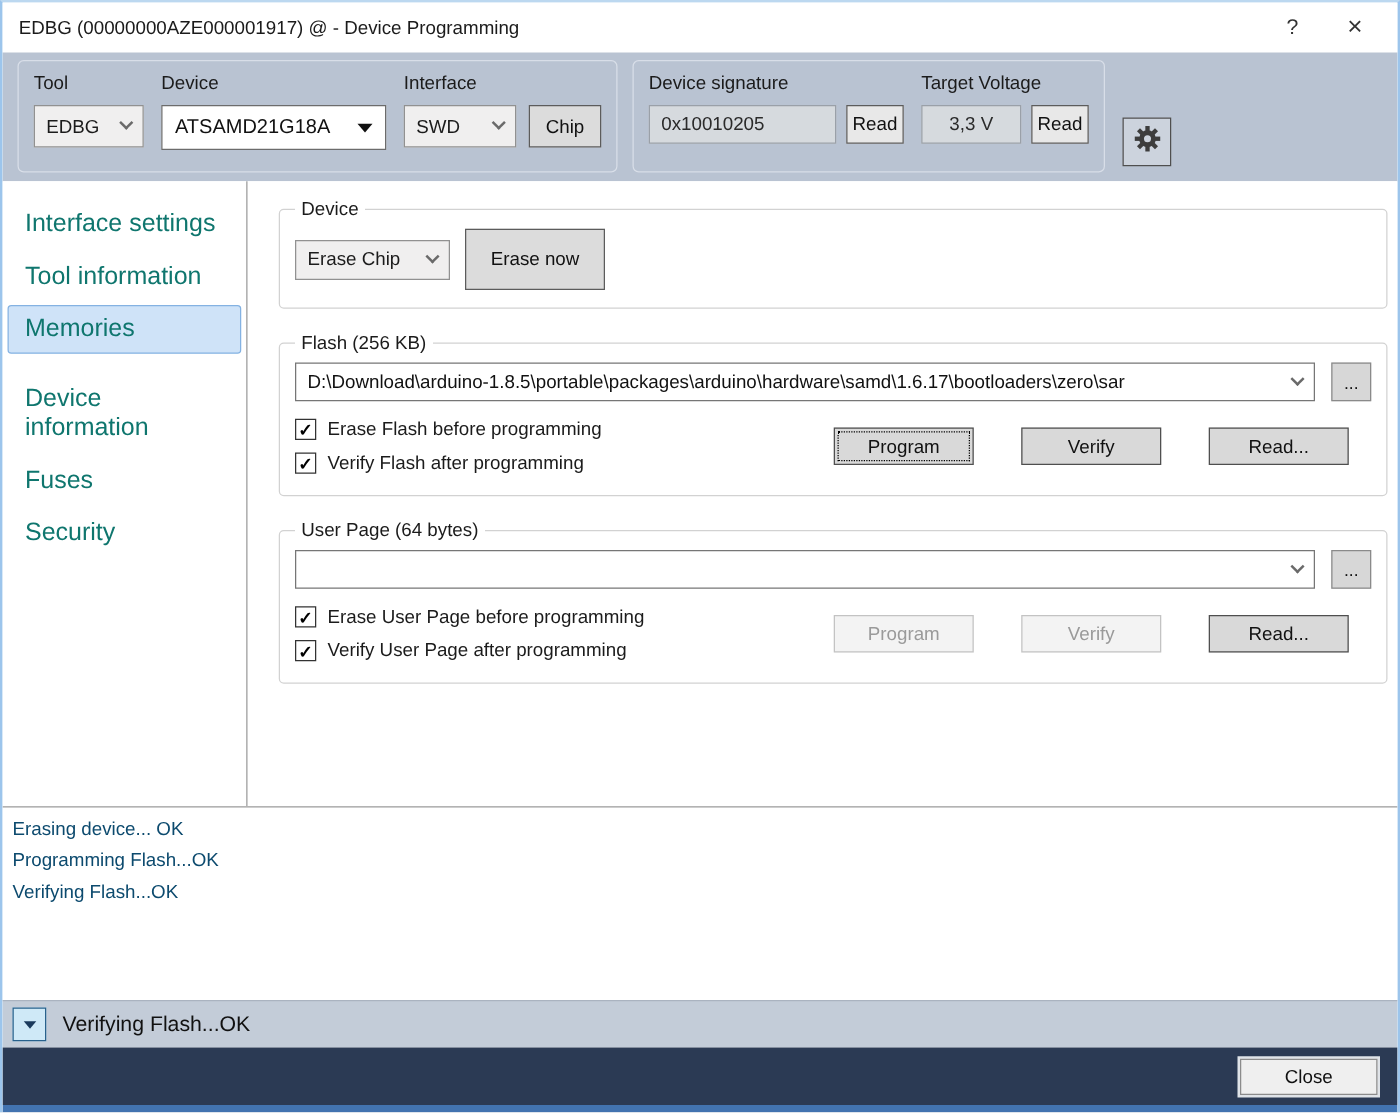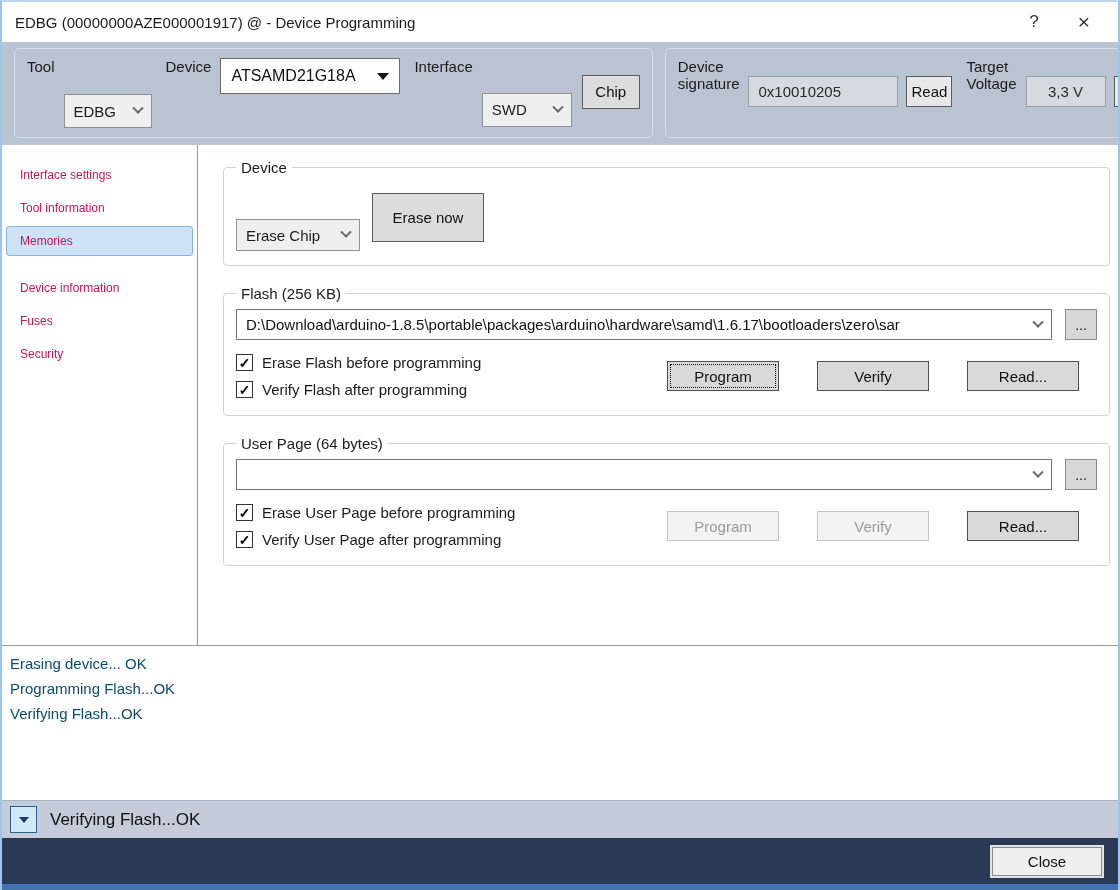--- a/index.html
+++ b/index.html
@@ -10,38 +10,38 @@
     display:flex;flex-direction:column;overflow:hidden;
   }
   
   .titlebar{height:40px;background:#fff;display:flex;align-items:center;padding-left:13px;flex:0 0 auto;}
   .title{flex:1;font-size:15px;color:#1b1b1b;}
   .helpbtn{width:44px;text-align:center;font-size:17px;color:#333;cursor:default;}
   .closebtn-title{width:56px;text-align:center;font-size:21px;color:#333;margin-right:6px;cursor:default;}
   
   .toolbar{height:103px;background:#b9c3d2;display:flex;align-items:flex-start;padding:6px 0 0 12px;flex:0 0 auto;}
   .tgroup{border:1px solid #d8dee8;border-radius:5px;height:90px;padding:9px 12px 12px;display:flex;gap:14px;}
-  .field{display:flex;flex-direction:row;gap:9px;}
+  .field{display:flex;flex-direction:column;gap:9px;}
   .flabel{font-size:15px;color:#1b1b1b;}
   .ctlrow{display:flex;gap:10px;align-items:center;border-radius:12px;}
-  .select{background:#f0efef;border:1px solid #919191;height:34px;display:flex;align-items:center;justify-content:space-between;padding:0 9px;font-size:15px;color:#1b1b1b;margin-top:36px;}
+  .select{background:#f0efef;border:1px solid #919191;height:34px;display:flex;align-items:center;justify-content:space-between;padding:0 9px;font-size:15px;color:#1b1b1b;}
   .chev{width:8px;height:8px;border-right:2px solid #6a6a6a;border-bottom:2px solid #6a6a6a;transform:rotate(45deg) translate(-2px,-2px);}
   .combo-white{background:#fff;border:1px solid #6c6c6c;height:36px;display:flex;align-items:center;justify-content:space-between;padding:0 10px;font-size:16px;color:#111;}
   .tri-down{width:0;height:0;border-left:6px solid transparent;border-right:6px solid transparent;border-top:7px solid #111;}
   .btn{background:#dcdcdc;border:1px solid #5c5c5c;font-size:15px;color:#111;display:flex;align-items:center;justify-content:center;cursor:default;}
   .applybtn{width:58px;height:34px;}
   .rotext{background:#d6dade;border:1px solid #9aa0a8;height:31px;display:flex;align-items:center;padding:0 9px;font-size:15px;color:#2a2a2a;}
   .sig-box{width:150px;}
   .volt-box{width:80px;justify-content:center;}
   .readbtn{width:46px;height:31px;background:#e8e8e8;}
   .gearbtn{width:39px;height:39px;background:#ccd3dd;border:1px solid #4f4f4f;margin-left:14px;margin-top:46px;display:flex;align-items:center;justify-content:center;}
   
   .main{height:500px;display:flex;background:#fff;flex:0 0 auto;}
   .sidebar{width:196px;border-right:1px solid #9b9b9b;padding-top:12px;flex:0 0 auto;}
-  .sideitem{font-size:12px;color:#be185d;padding:7px 13px;margin:3px 4px;border:1px solid transparent;cursor:default;}
+  .sideitem{font-size:20px;color:#0f766e;padding:7px 13px;margin:3px 4px;border:1px solid transparent;cursor:default;}
   .sideitem.gapped{margin-top:17px;}
   .sideitem.selected{background:#cfe3f8;border:1px solid #84b2e2;border-radius:3px;}
   .content{flex:1;padding:14px 8px 0 25px;}
   fieldset{border:1px solid #d2d2d2;border-radius:4px;margin:0 0 19px 0;padding:5px 12px 12px;}
   legend{font-size:15px;color:#1b1b1b;padding:0 5px;margin-left:0px;}
   .comborow{display:flex;align-items:center;margin-top:2px;}
   .pathcombo{flex:1;height:31px;border:1px solid #767676;background:#fff;display:flex;align-items:center;justify-content:space-between;padding:0 9px;font-size:15px;color:#111;overflow:hidden;white-space:nowrap;}
   .pathtext{overflow:hidden;text-overflow:clip;white-space:nowrap;flex:1;margin-right:6px;}
   .browsebtn{width:32px;height:31px;margin-left:13px;background:#d7d7d7;border:1px solid #8a8a8a;font-size:14px;}
   .optsrow{display:flex;align-items:center;margin-top:9px;}

